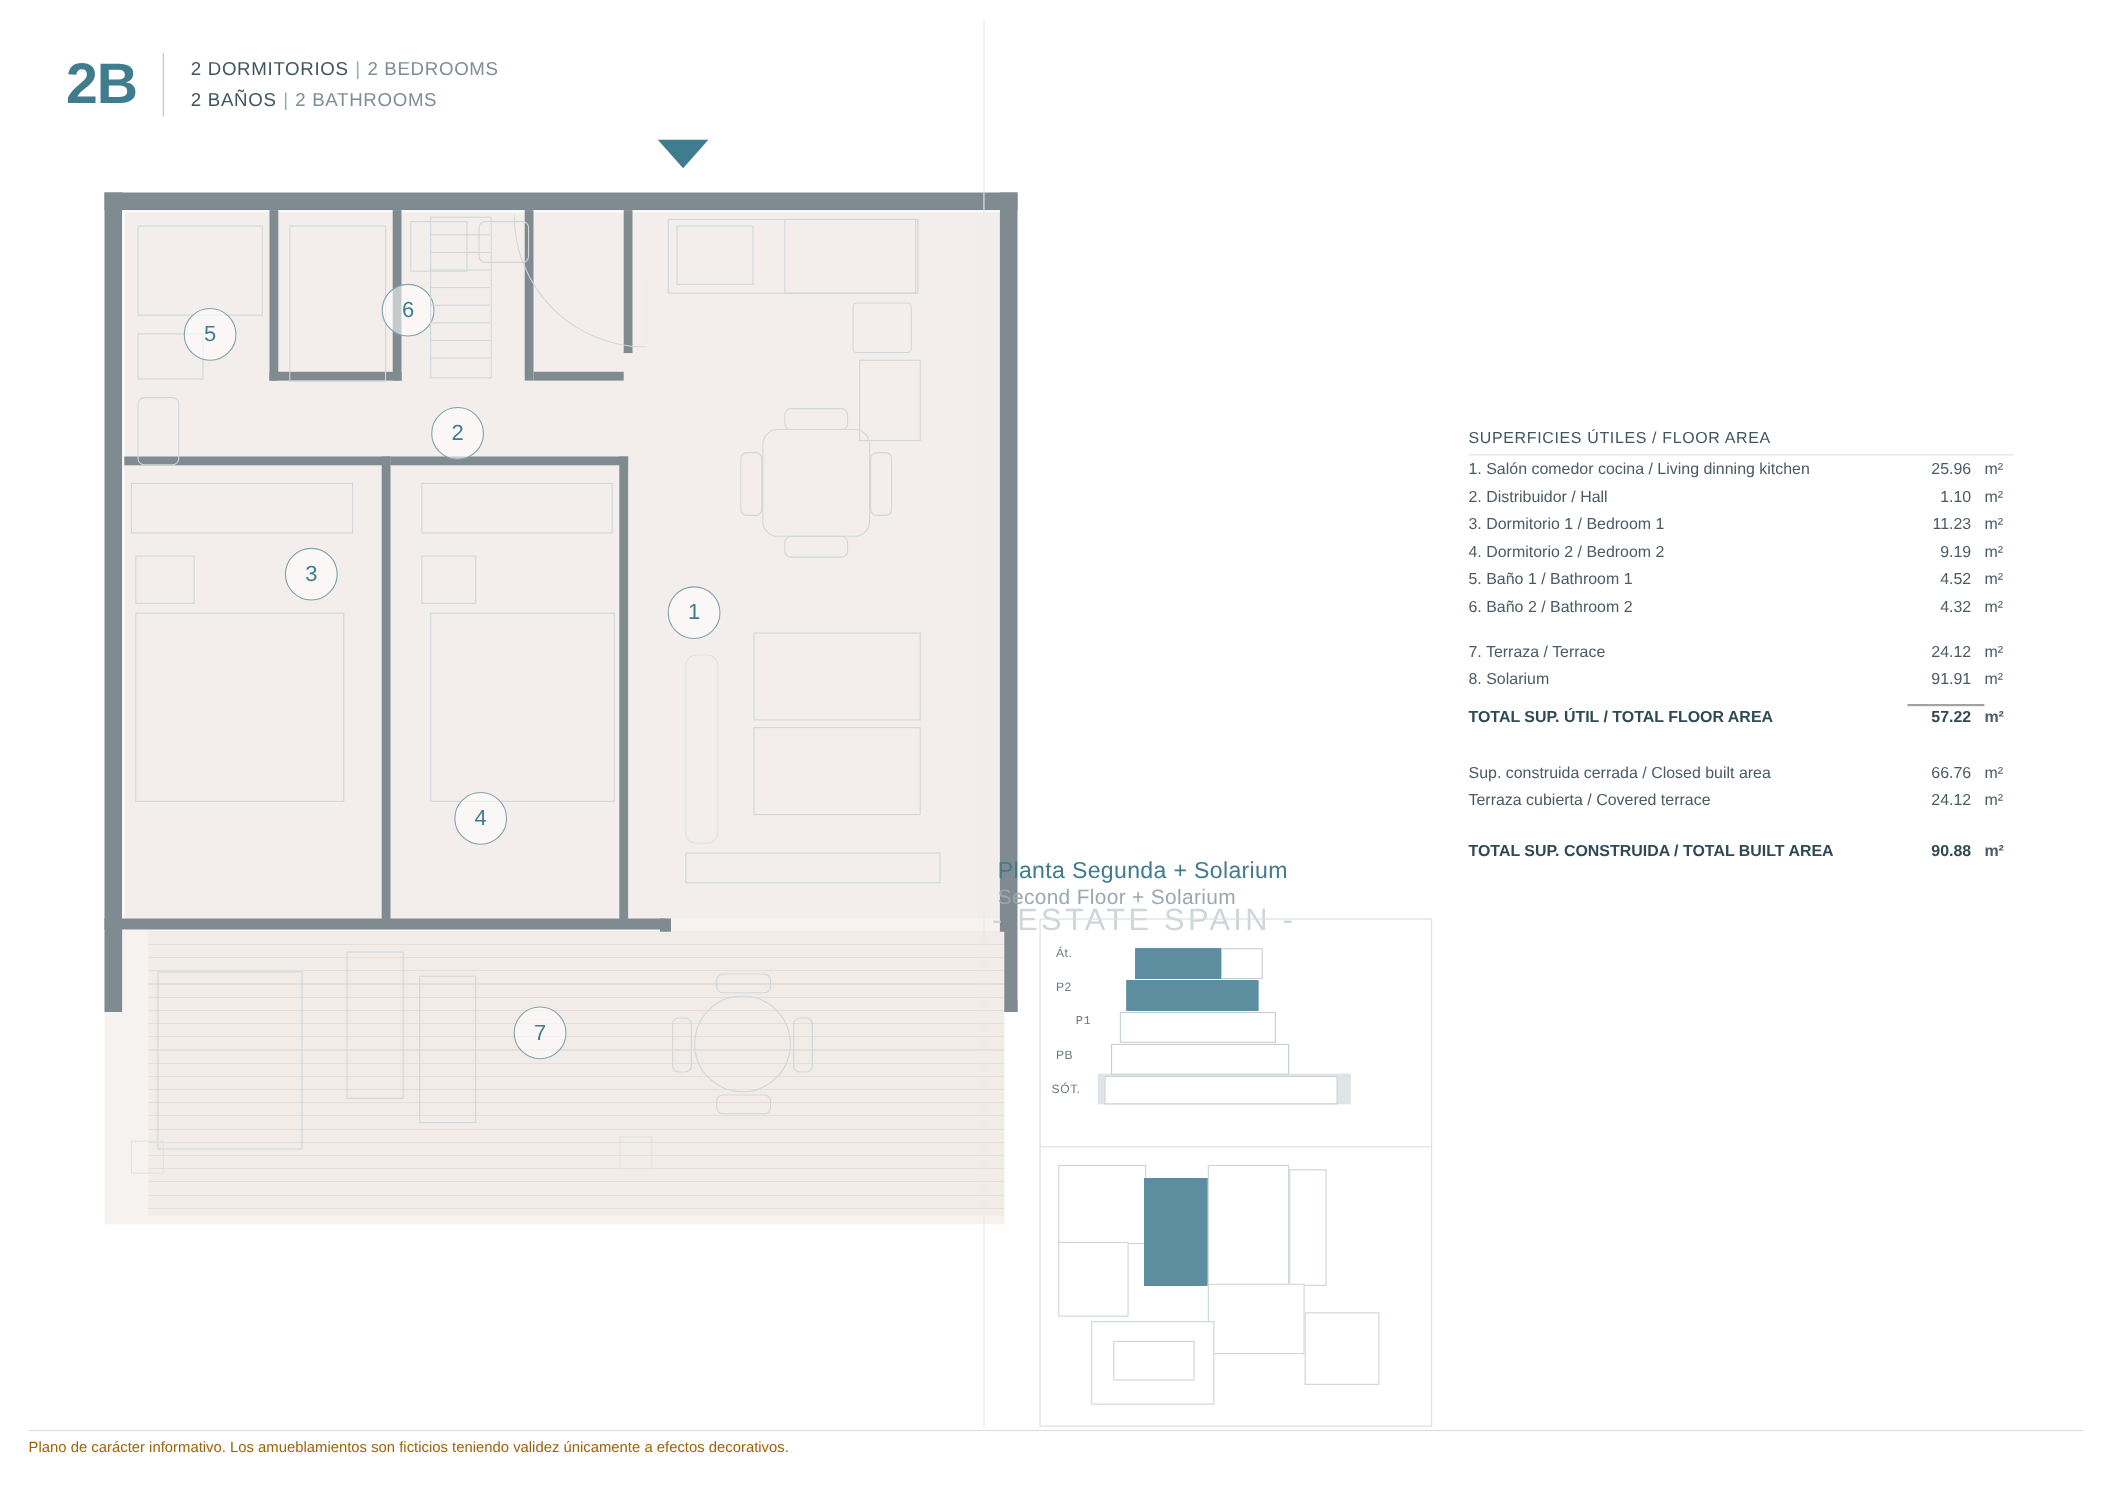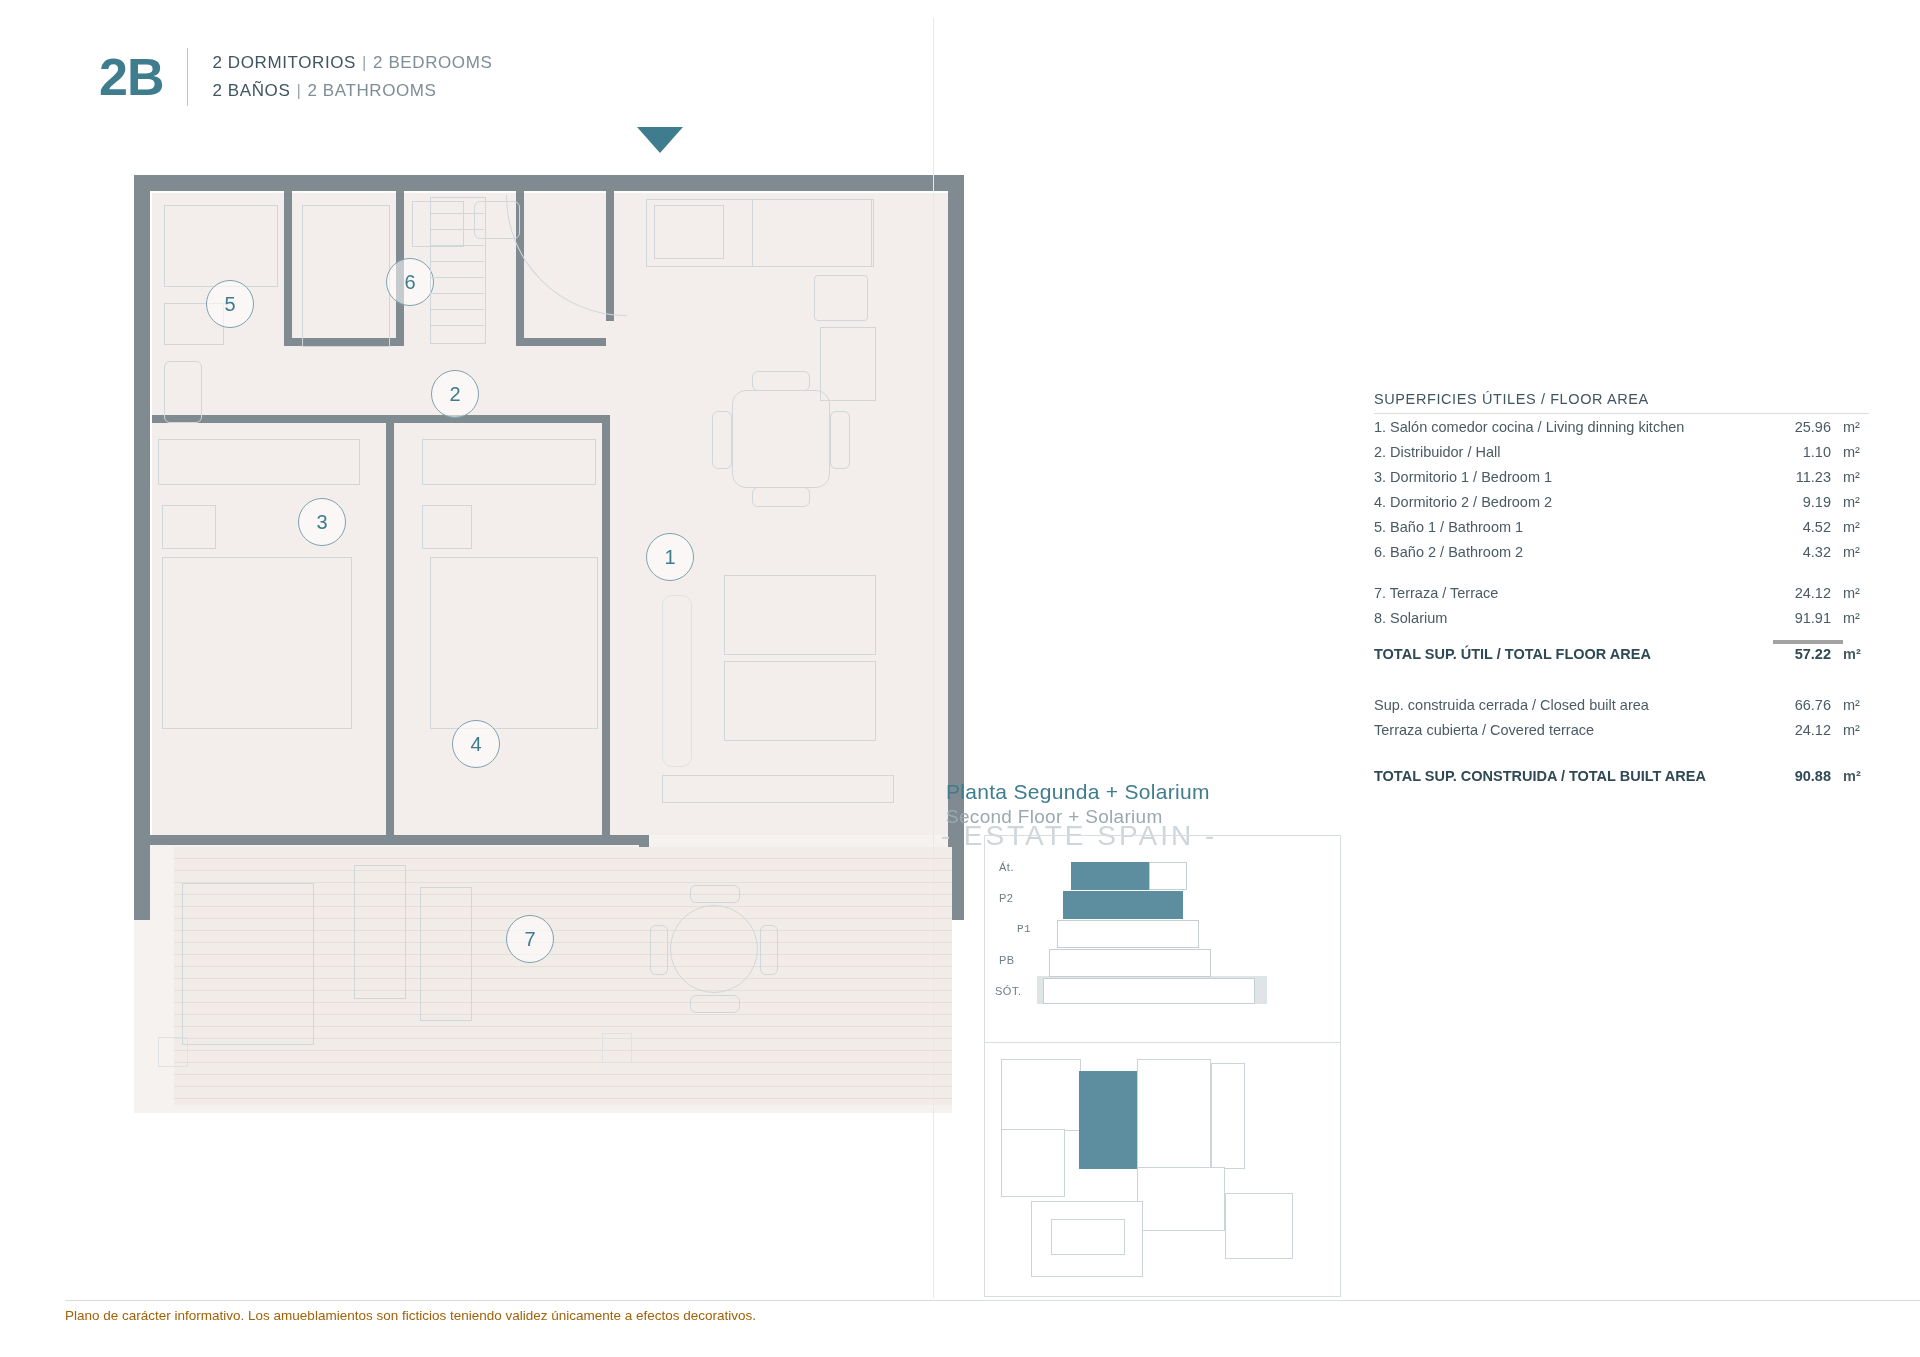--- a/index.html
+++ b/index.html
@@ -1,21 +1,21 @@
 <!DOCTYPE html>
 <html><head>
 <meta charset="utf-8">
 <style>
   html,body{margin:0;padding:0;}
   body{
     width:1920px;height:1357px;background:#ffffff;
     font-family:"Liberation Sans", sans-serif;
     color:#4a5b63;position:relative;overflow:hidden;
   }
-  .page{position:absolute;inset:0;margin-left:39px;}
+  .page{position:absolute;inset:0;}
 
   
   #header{position:absolute;left:60px;top:48px;display:flex;align-items:center;}
   #unit-code{
     font-size:52px;font-weight:bold;color:#3e7c8e;letter-spacing:-1px;line-height:1;
     padding-right:24px;
   }
   #header-divider{width:1px;height:58px;background:#b9c5ca;margin-right:24px;}
   .hdr-lines{display:flex;flex-direction:column;justify-content:center;gap:8px;}
   .hdr-line{font-size:17px;letter-spacing:.6px;color:#4a5b63;white-space:nowrap;}
@@ -69,21 +69,21 @@
   .sect{margin-top:26px;}
   .sect-head{
     font-size:14.5px;color:#41555f;letter-spacing:.6px;padding-bottom:6px;
     border-bottom:1px solid #d8dee0;
   }
   .row{display:flex;align-items:baseline;font-size:14.5px;color:#4a5b63;padding:5px 0 4px;}
   .row .lbl{flex:1;white-space:nowrap;}
   .row .val{width:58px;text-align:right;padding-right:12px;}
   .row .unit{width:26px;text-align:left;color:#4a5b63;}
   .row.total{font-weight:bold;color:#2f4a55;padding-top:10px;}
-  .row.total .val{border-top:4px solid #a3a3a3;padding-top:2px;}
+  .row.total .val{border-top:2px solid #a3a3a3;padding-top:2px;}
   .gap{height:16px;}
 
   
   #footer-rule{position:absolute;left:26px;top:1300px;width:1868px;height:1px;background:#d8dee0;}
   #footer{position:absolute;left:26px;top:1308px;font-size:13.5px;color:#a16207;}
   #side-rule{position:absolute;left:894px;top:18px;width:1px;height:1280px;background:#e4e9eb;}
 </style>
 </head>
 <body>
 

